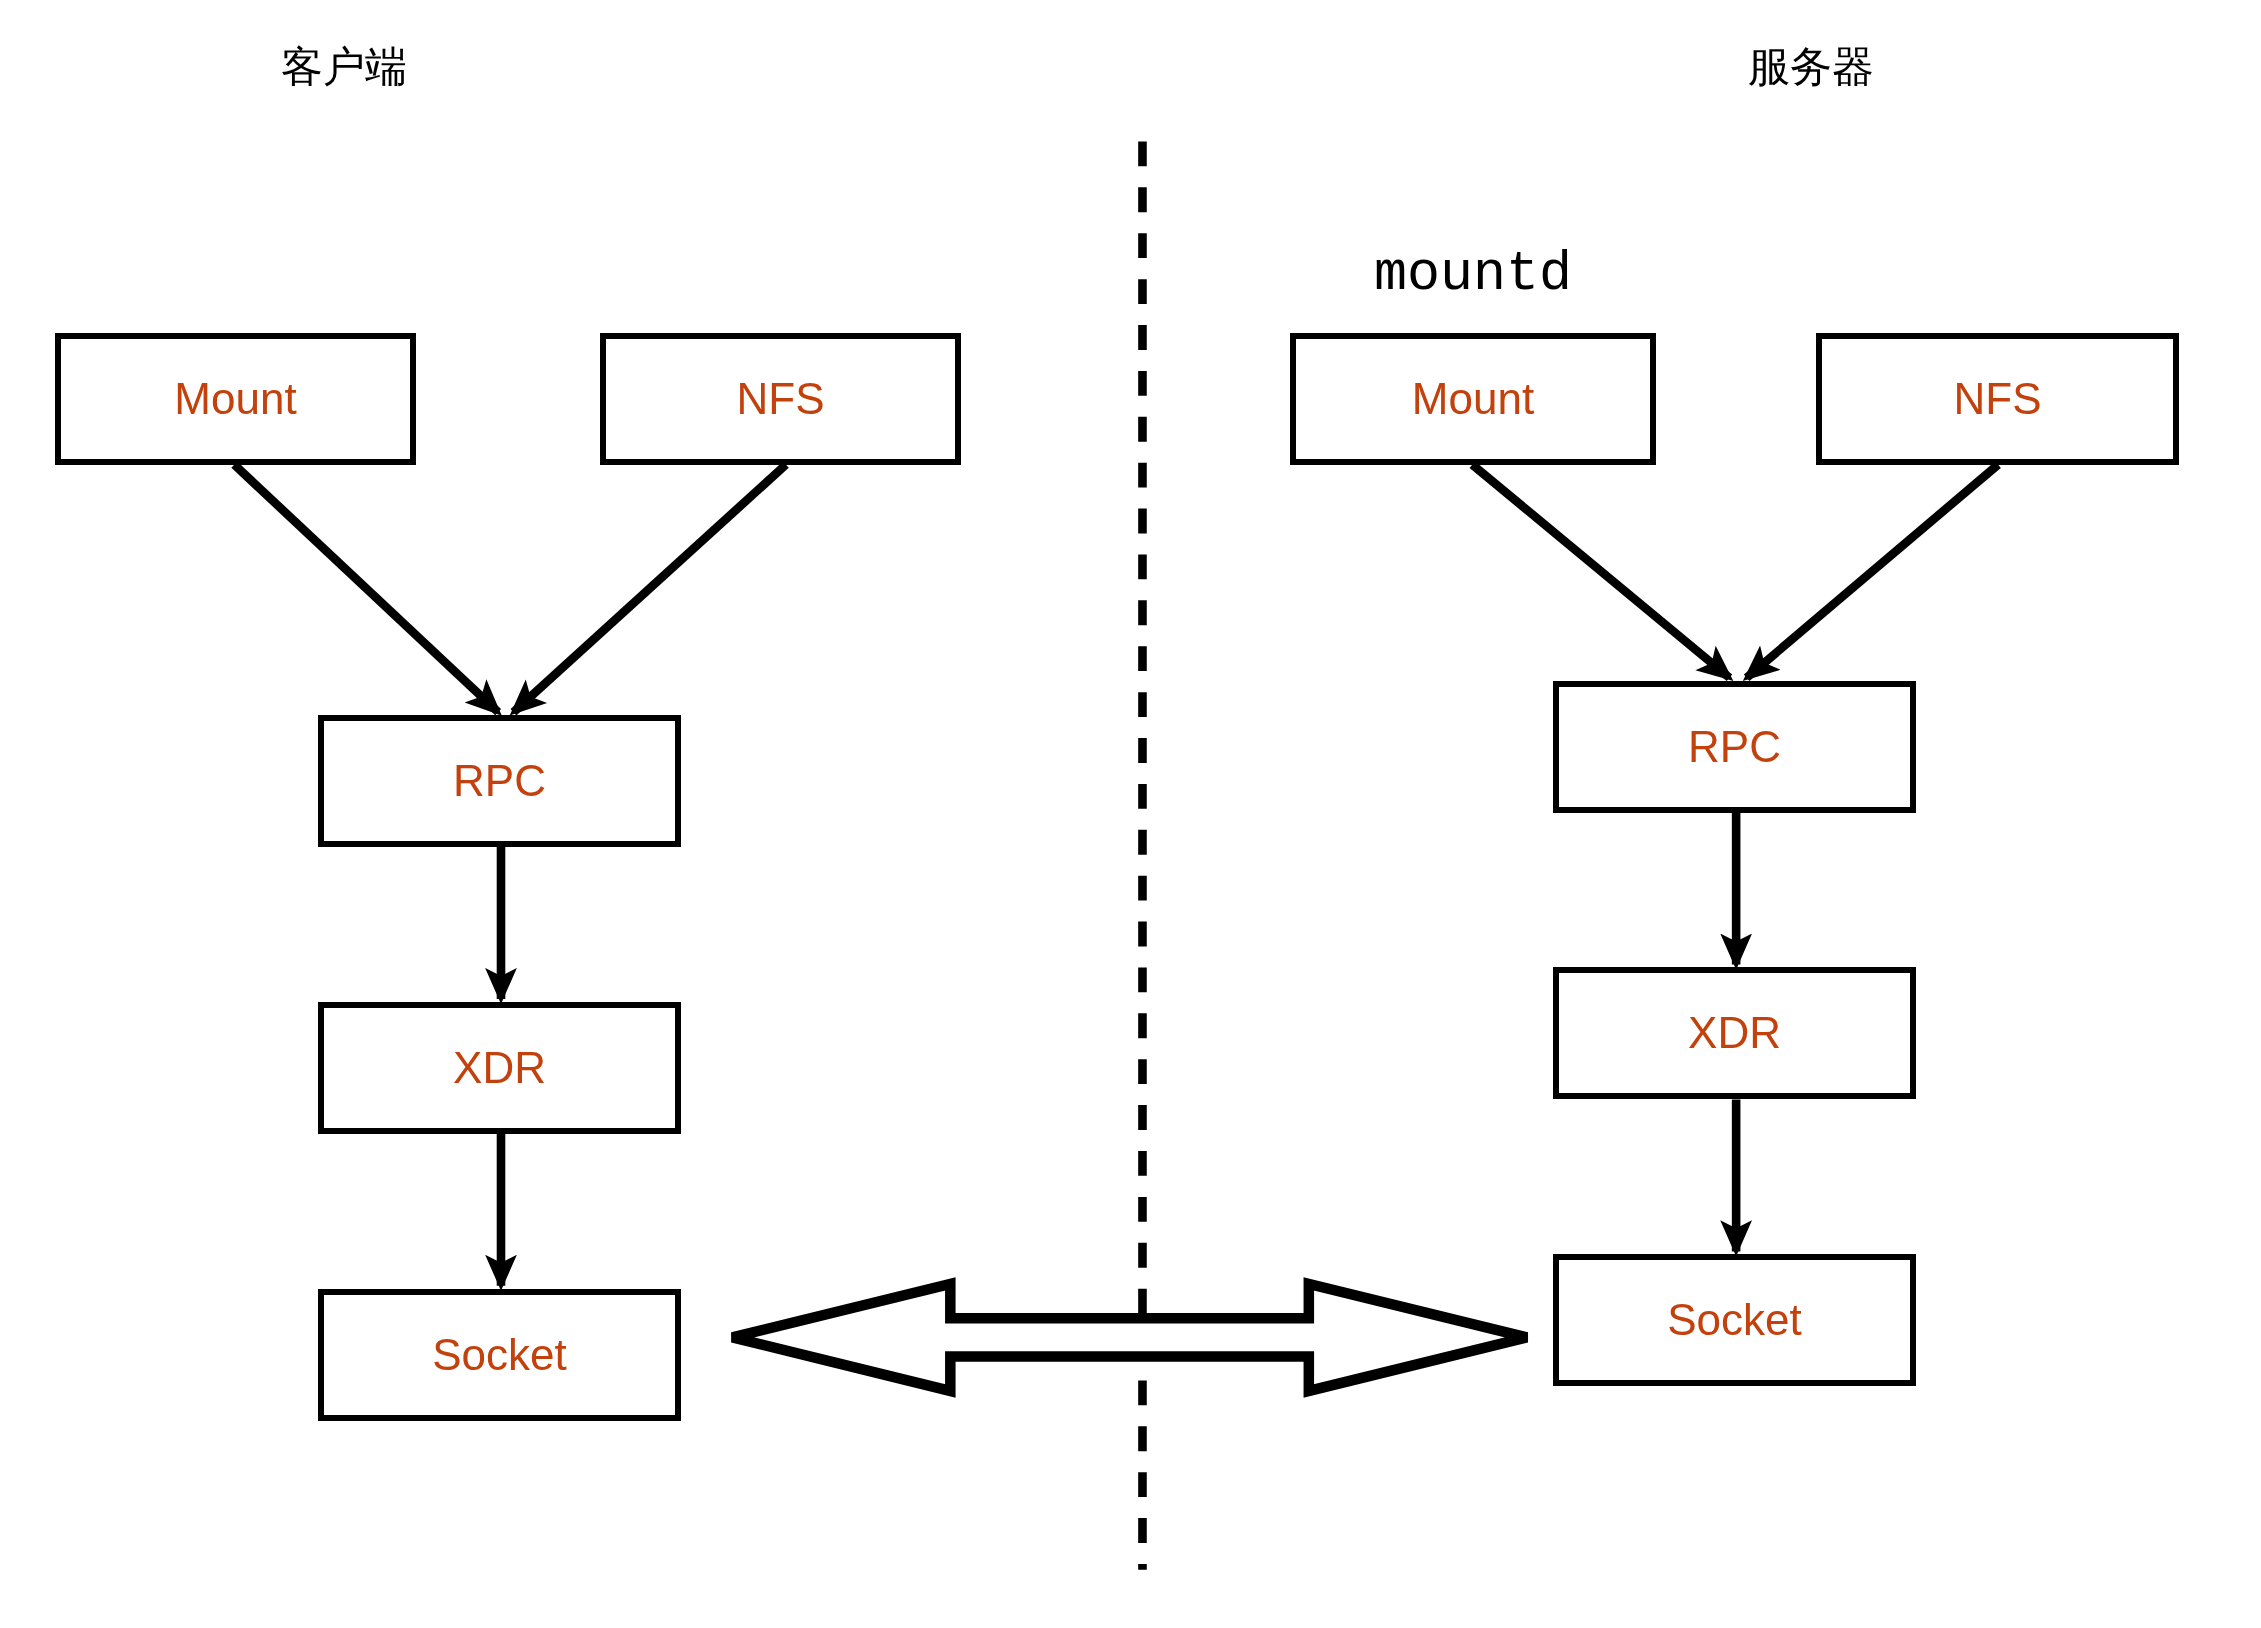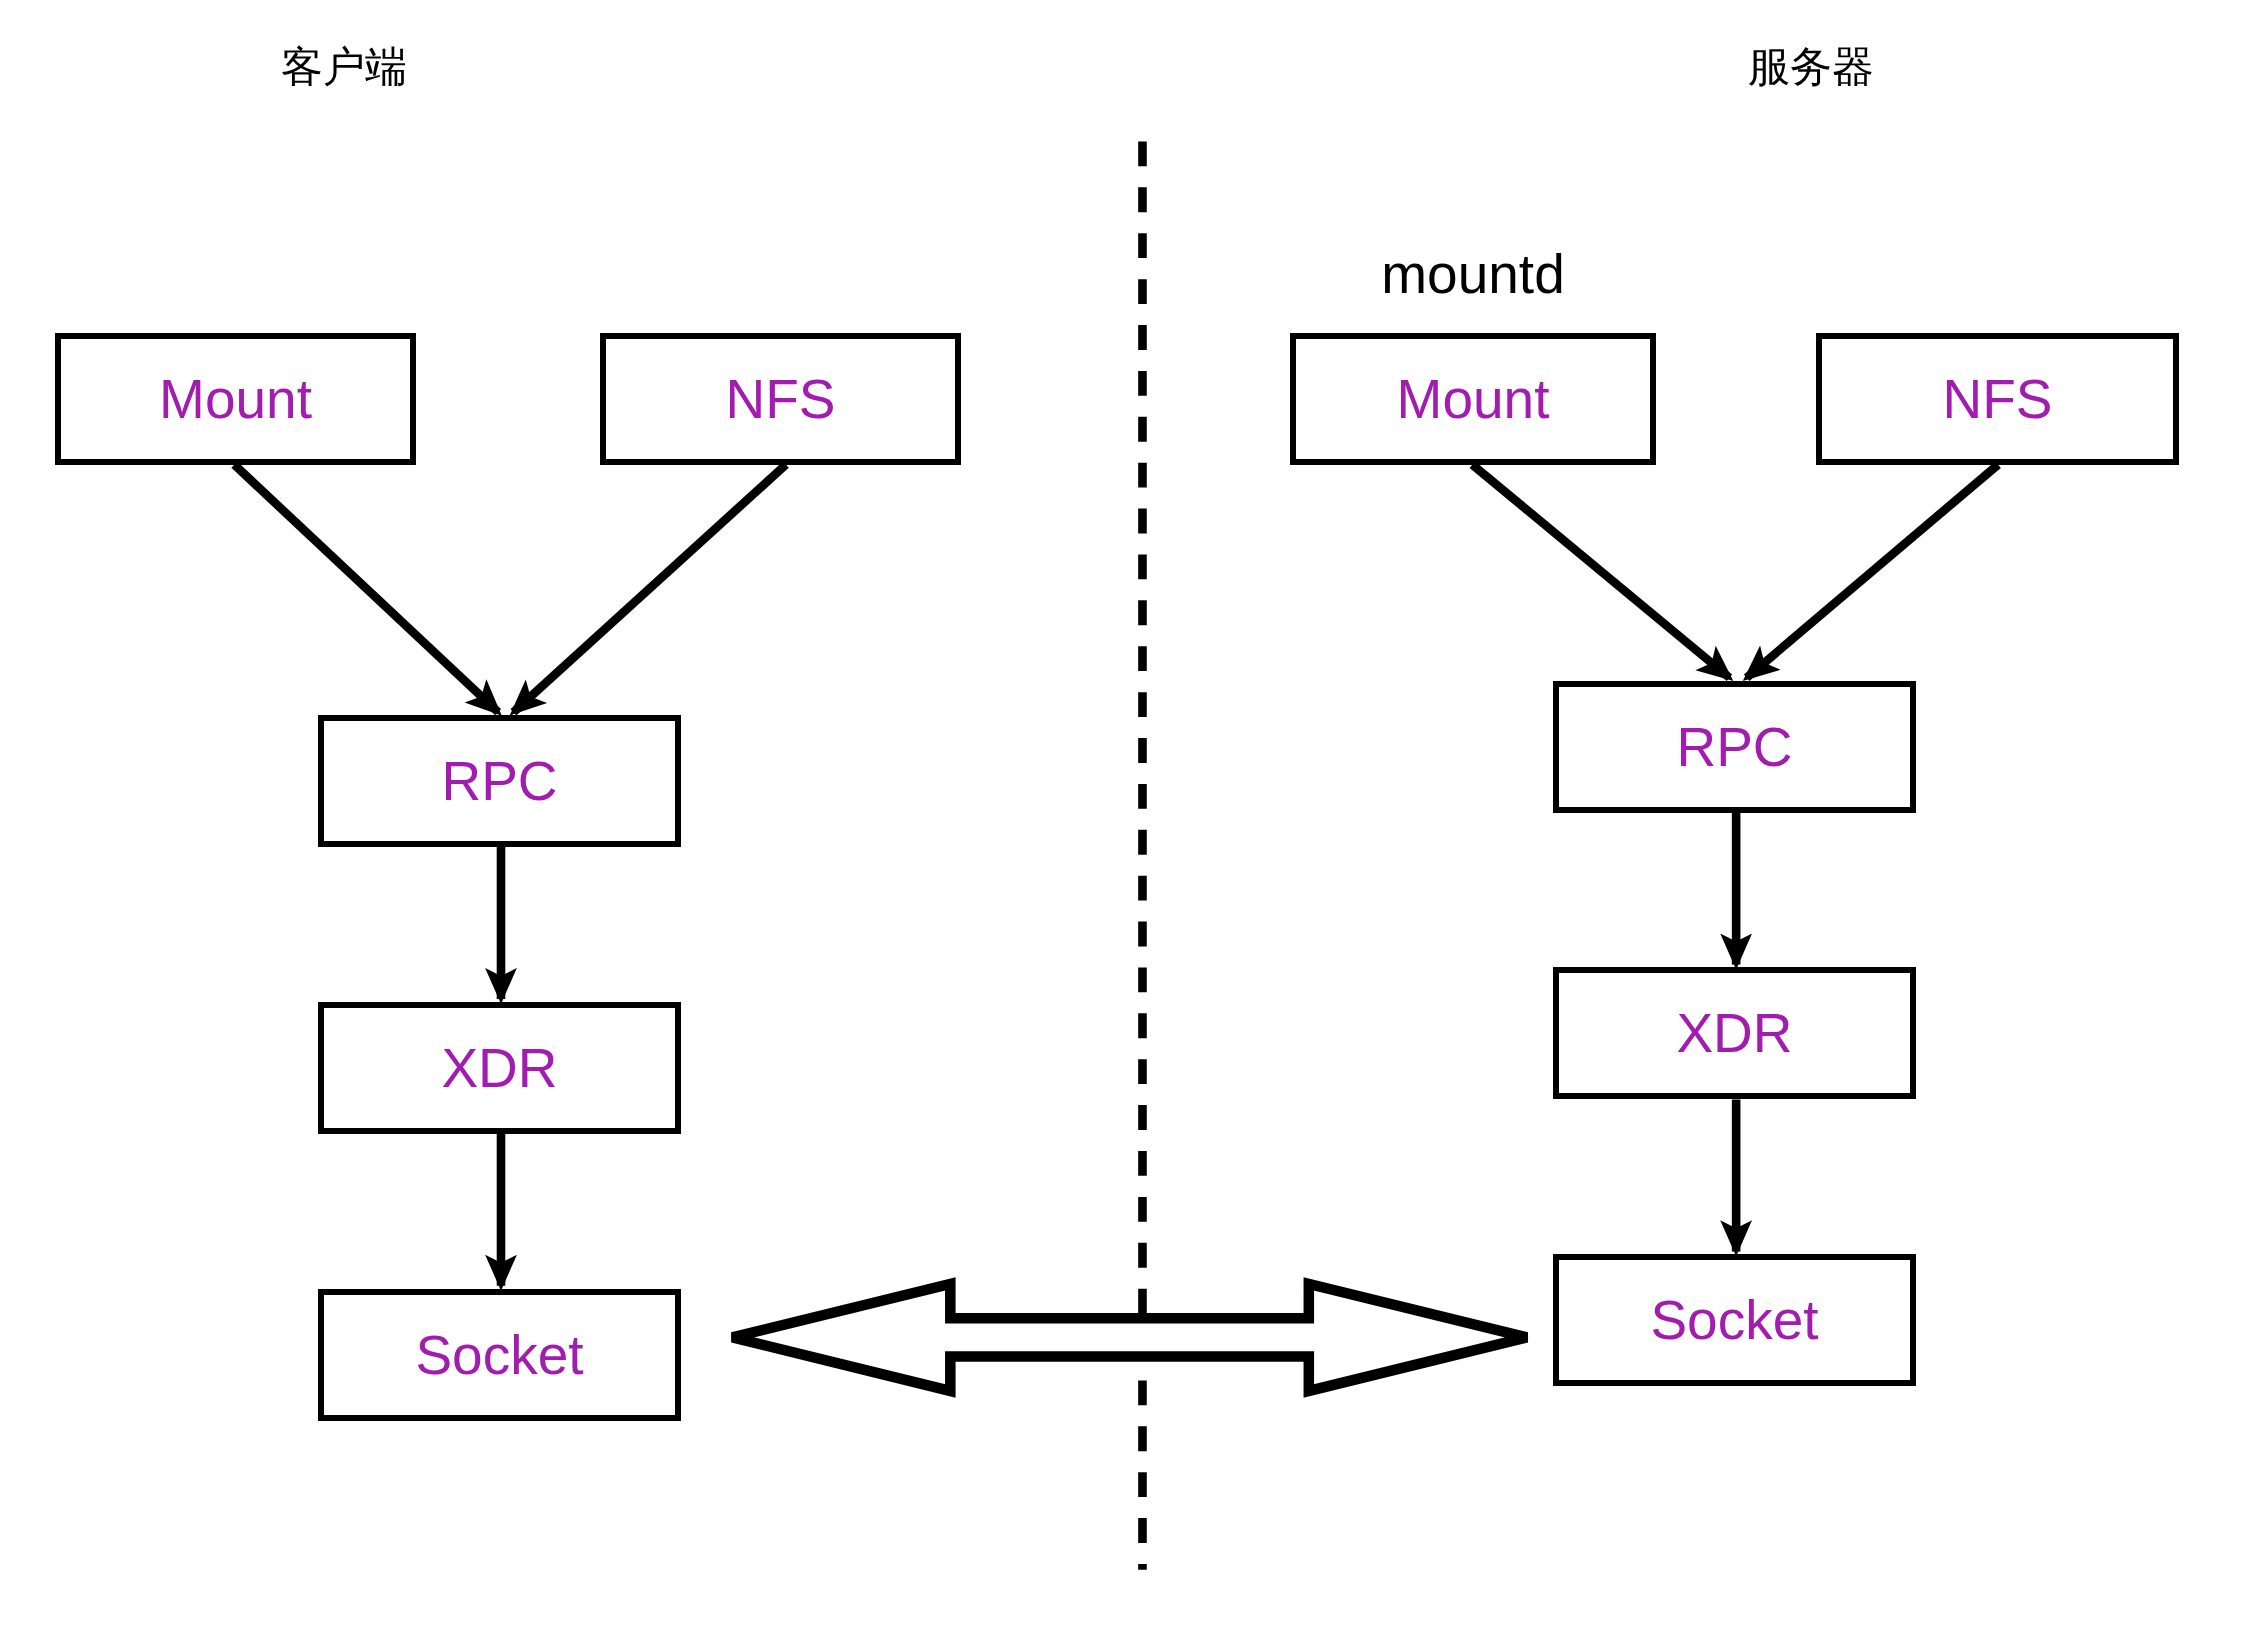--- a/index.html
+++ b/index.html
@@ -44,23 +44,23 @@
   .node-box {
     position: absolute;
     box-sizing: border-box;
     background: #ffffff;
     border: 6.7px solid #000000;
     display: flex;
     align-items: center;
     justify-content: center;
   }
   .node-label {
-    font-size: 55px;
+    font-size: 44px;
     line-height: 1;
-    color: #a21caf;
+    color: #c2410c;
     white-space: nowrap;
   }
 </style>
 </head>
 <body>
 
 <div id="canvas">
 
   <svg id="diagram-svg" viewBox="0 0 2366 1704" xmlns="http://www.w3.org/2000/svg">
     <defs>
@@ -117,21 +117,21 @@
   <div class="node-box" style="left:318px; top:1002px; width:363px; height:132px;">
     <span class="node-label">XDR</span>
   </div>
 
   <div class="node-box" style="left:318px; top:1289px; width:363px; height:132px;">
     <span class="node-label">Socket</span>
   </div>
 
   <div class="side-title" style="left:1720px; top:46px; width:182px;">服务器</div>
 
-  <div class="daemon-label" style="left:1290px; top:247px; width:366px;">mountd</div>
+  <div class="daemon-label" style="left:1290px; top:247px; width:366px;font-family:Liberation Mono, monospace;">mountd</div>
 
   <div class="node-box" style="left:1290px; top:333px; width:366px; height:132px;">
     <span class="node-label">Mount</span>
   </div>
 
 
   <div class="node-box" style="left:1816px; top:333px; width:363px; height:132px;">
     <span class="node-label">NFS</span>
   </div>
 

